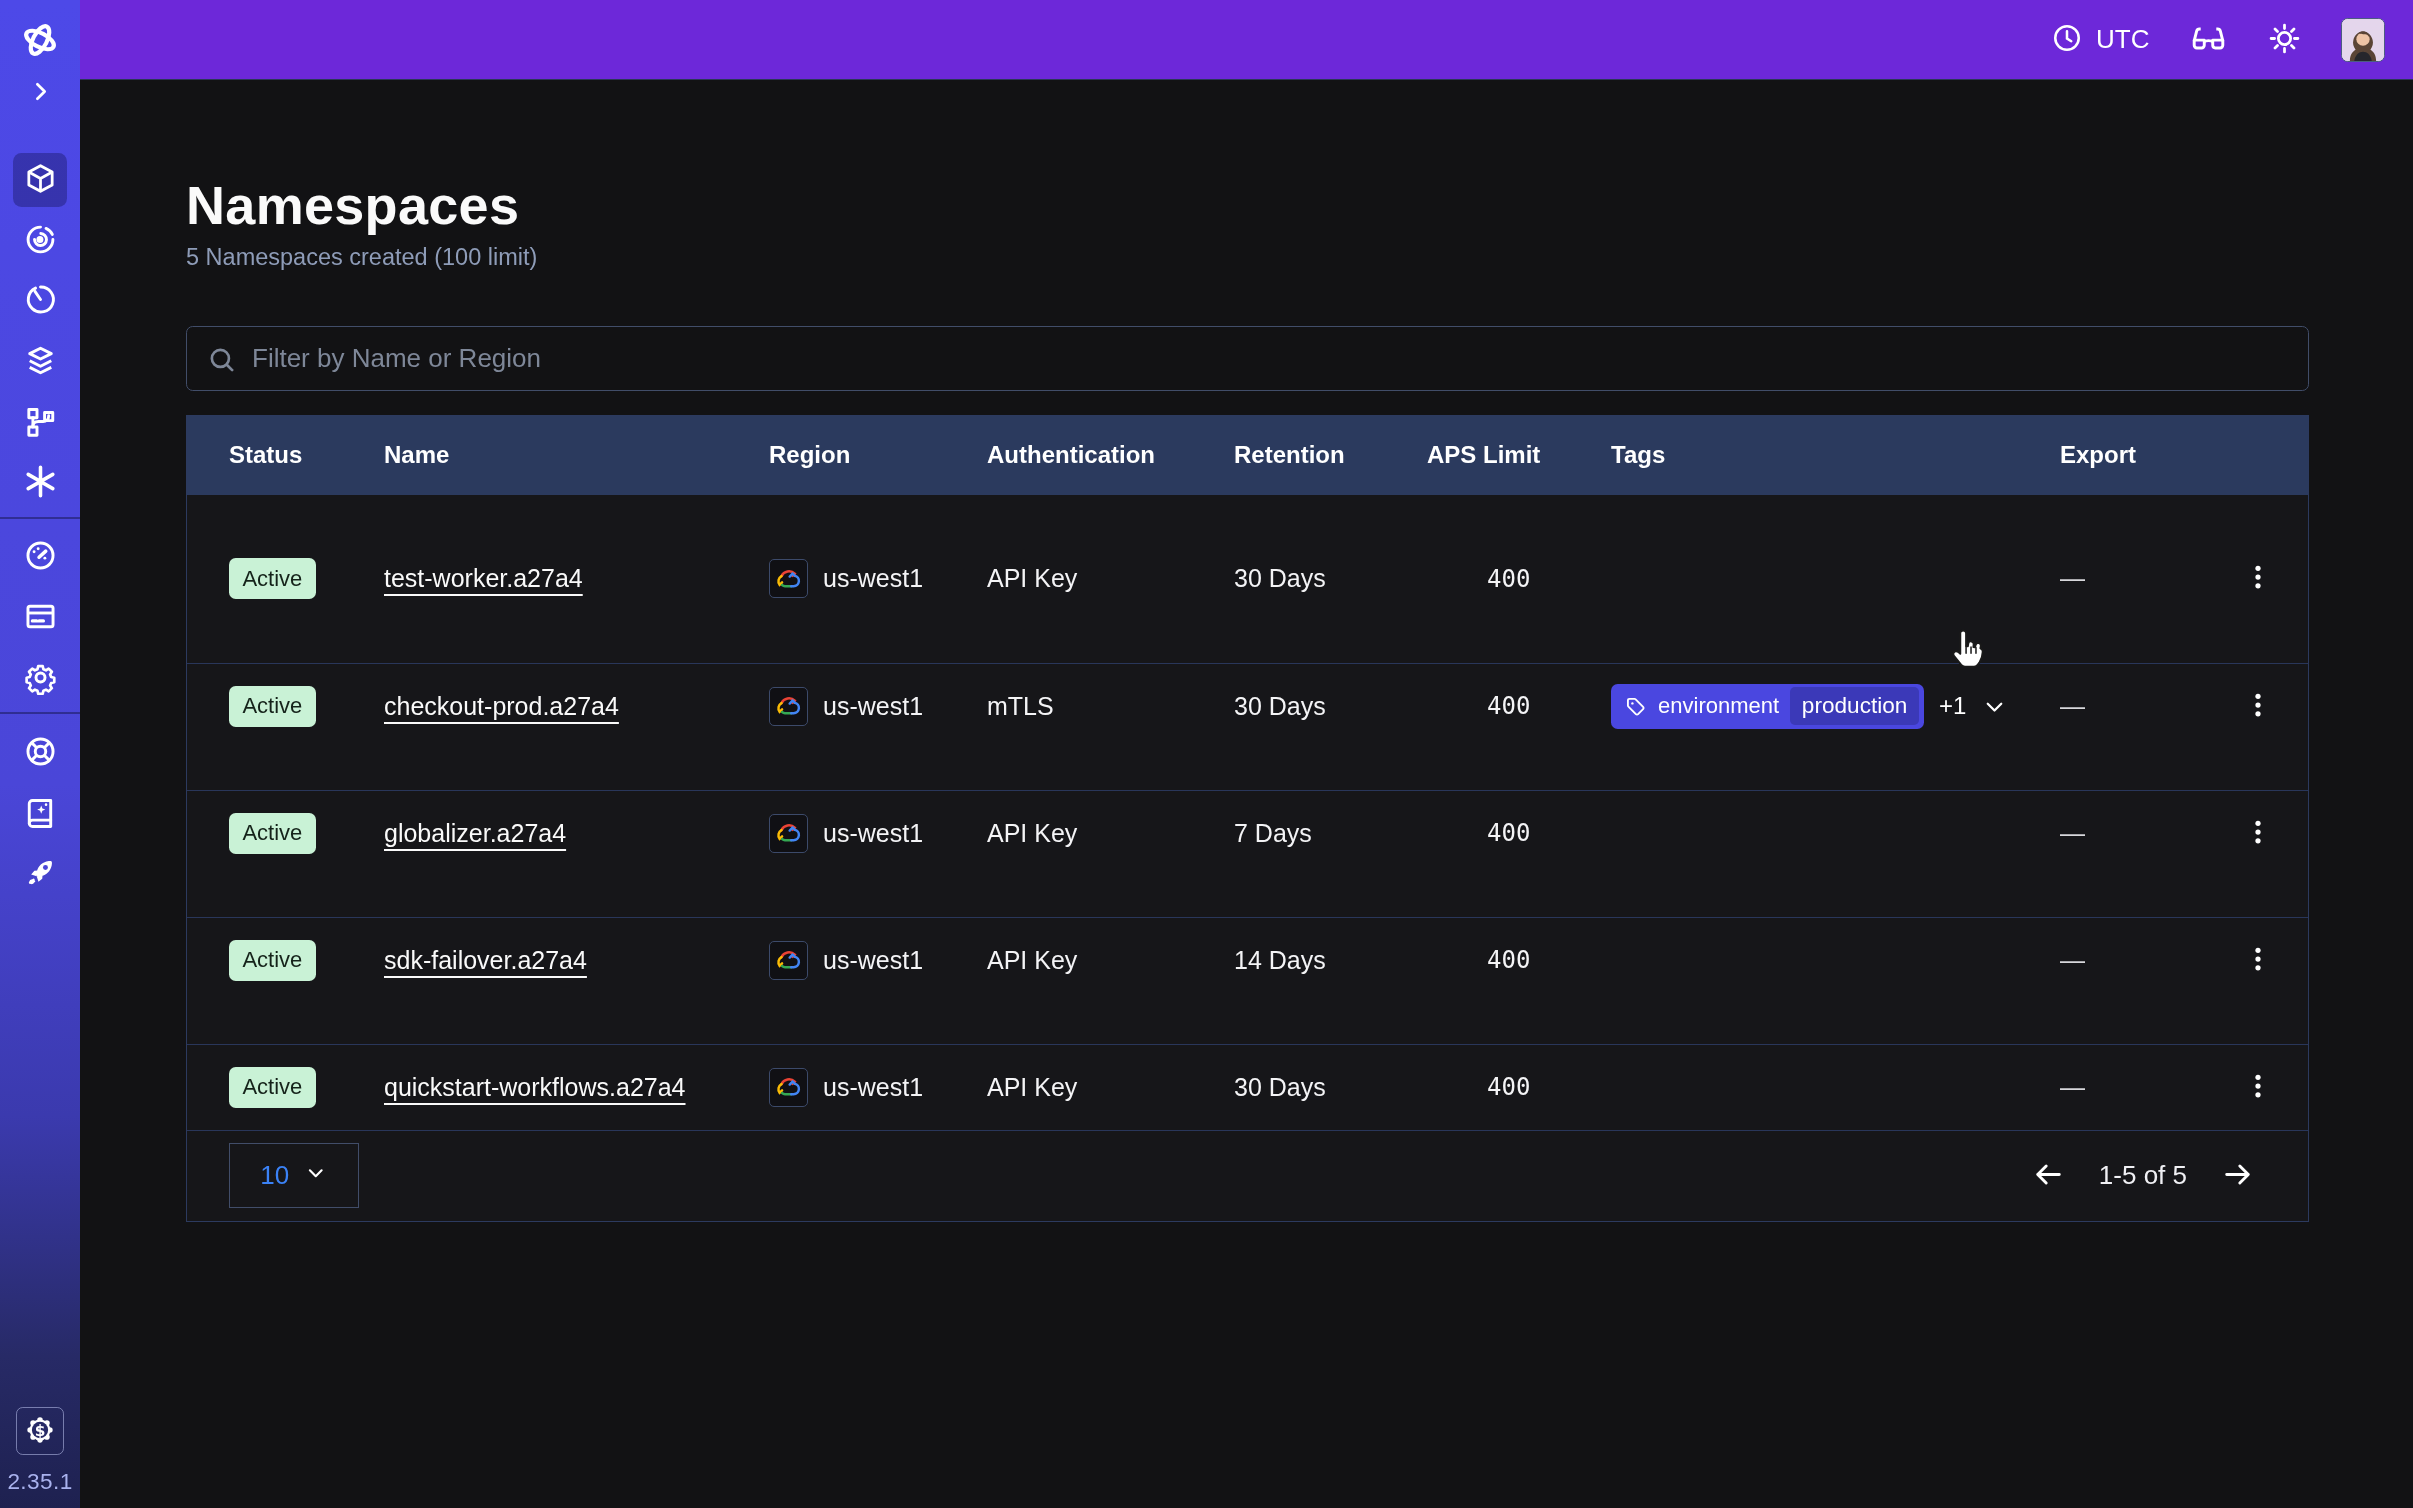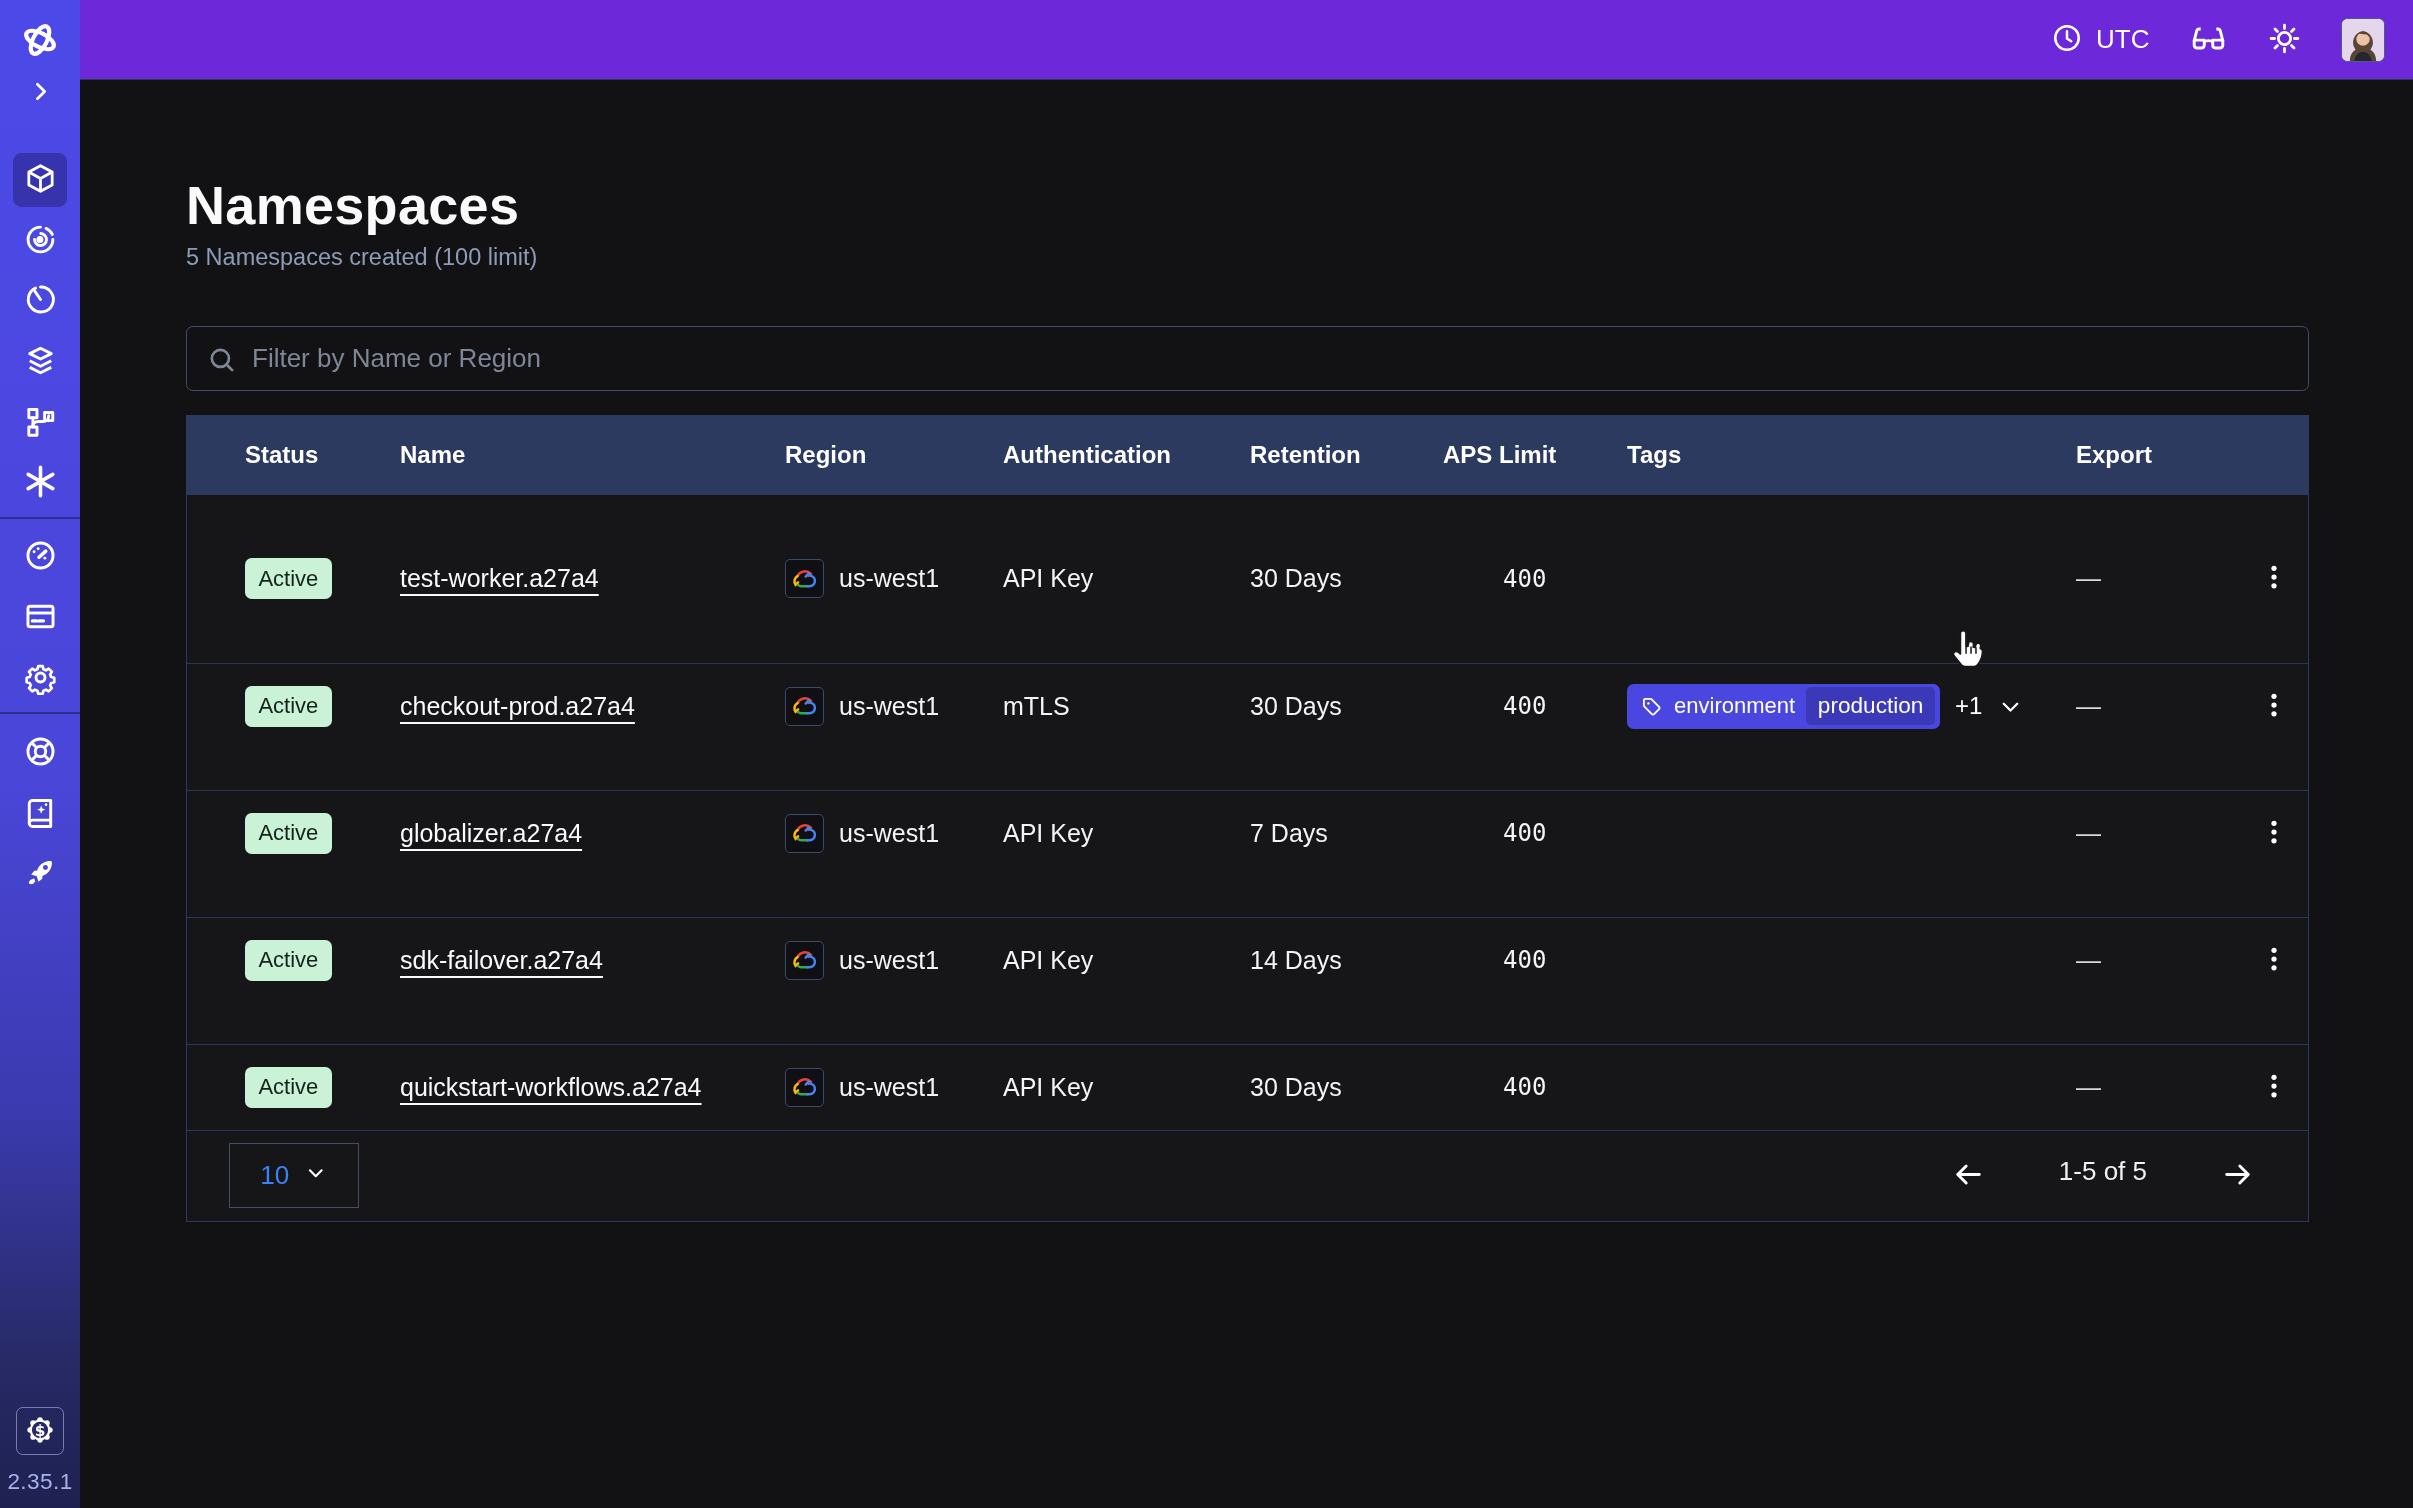--- a/index.html
+++ b/index.html
@@ -70,21 +70,21 @@
     padding: 0 20px 0 65px; outline: none;
   }
   .filter-input::placeholder { color: #7e8798; }
   .filter-search-icon { position: absolute; left: 20px; top: 17.6px; pointer-events: none; }
 
   
   .table-card { margin-top: 23.5px; border: 1.7px solid #2c3a5f; background: #161619; }
   .tgrid {
     display: grid;
     grid-template-columns: 155px 385px 218px 247px 193px 184px 449px 173px 1fr;
-    align-items: center; padding-left: 58px;
+    align-items: center; padding-left: 42px;
   }
   .thead { height: 79px; background: #2b3a5e; }
   .thead .th { font-size: 24px; font-weight: 600; color: #ffffff; }
   .trow { height: 86px; border-top: 1.7px solid #29365a; font-size: 25px; margin-top: 41px; }
   .trow:first-of-type { border-top: none; }
   .cell { display: flex; align-items: center; }
 
   .badge {
     display: inline-block; background: #c9f2d6; color: #15231a;
     font-size: 22px; font-weight: 500; padding: 7.5px 13.4px; border-radius: 6.7px;
@@ -116,21 +116,21 @@
   .tfoot {
     height: 91px; border-top: 1.7px solid #29365a;
     display: flex; align-items: center; justify-content: space-between;
     padding: 0 52px 0 42px;
   }
   .pagesize-select {
     width: 130px; height: 65px; border: 1.7px solid #414d69; border-radius: 0;
     background: transparent; display: flex; align-items: center; justify-content: center; gap: 15px;
     color: #3b82f6; font-size: 26px; cursor: pointer;
   }
-  .pager { display: flex; gap: 72px; }
+  .pager { display: flex; align-items: center; gap: 32px; }
   .pager-range { font-size: 26px; color: #f0f0f4; }
   .pager-arrow { background: none; border: none; cursor: pointer; display: flex; align-items: center; }
 
   
   .cursor-overlay { position: absolute; left: 1946px; top: 627px; z-index: 50; pointer-events: none; }
 </style>
 </head>
 <body>
 
 <aside class="sidebar">

